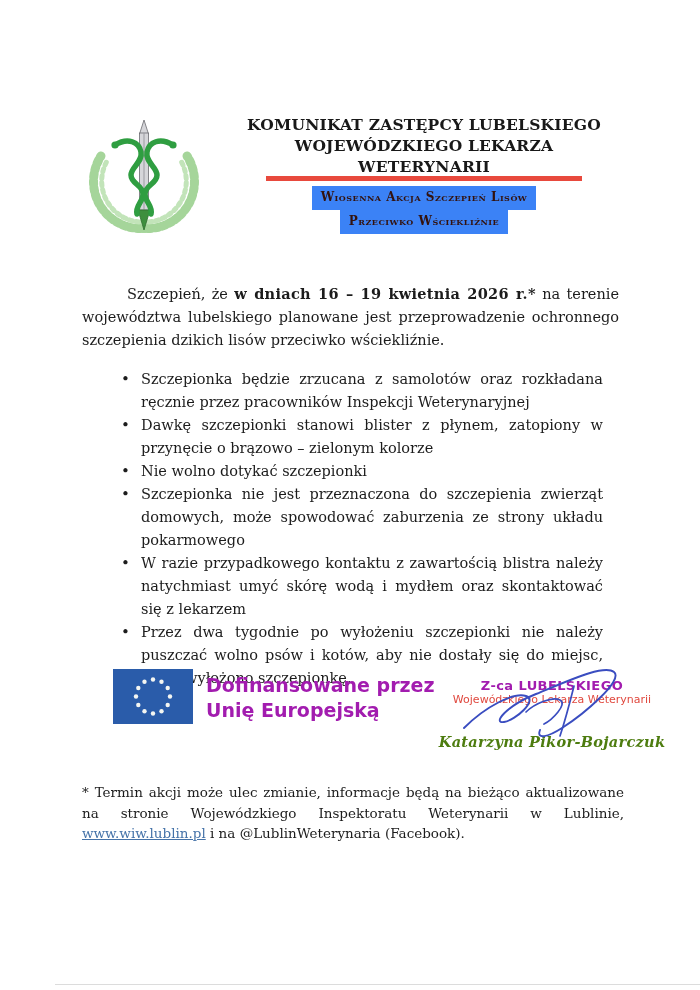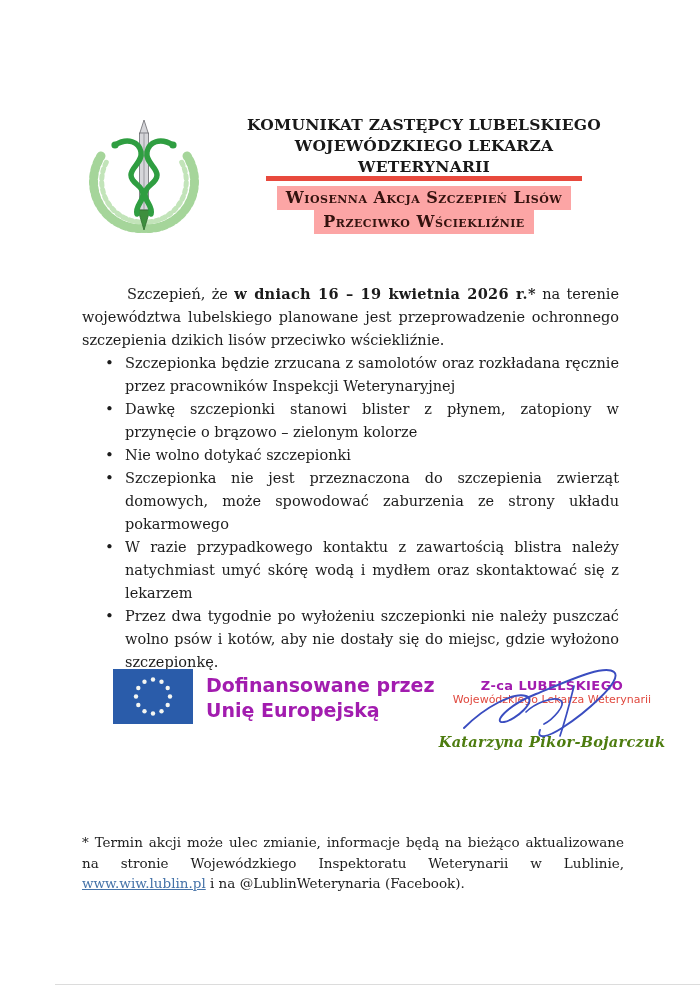--- a/index.html
+++ b/index.html
@@ -26,33 +26,33 @@
     color: #181818; letter-spacing: 0.2px;
   }
 
   
   .banner { position: absolute; left: 228px; top: 176px; width: 392px; text-align: center; }
   .banner-strip {
     display: block; width: 316px; height: 5px; margin: 0 auto 5px auto;
     background: #e6392c; opacity: 0.92;
   }
   .banner-line {
-    display: inline-block; background: #fca5a5; color: #33120e;
-    font-variant: small-caps; font-weight: bold; font-size: 16px; line-height: 21px;
+    display: inline-block; background: #3b82f6; color: #33120e;
+    font-variant: small-caps; font-weight: bold; font-size: 12px; line-height: 21px;
     padding: 1px 9px 2px 9px; letter-spacing: 0.5px;
   }
 
   
   .content {
     position: absolute; left: 82px; top: 282px; width: 537px;
     font-size: 14.5px; line-height: 23px; text-align: justify;
   }
   .intro { text-indent: 45px; }
   .intro b { letter-spacing: 0.3px; }
-  .bullets { list-style: none; margin: 0; }
+  .bullets { list-style: none; margin: 16px; }
   .bullets li { position: relative; padding-left: 43px; text-align: justify; }
   .bullets li::before {
     content: "\2022";
     position: absolute; left: 23px; top: 0;
     font-size: 15px;
   }
 
   
   .eu-block { position: absolute; left: 113px; top: 667px; height: 62px; }
   .eu-flag { position: absolute; left: 0; top: 2px; width: 80px; height: 55px; }
@@ -75,21 +75,21 @@
   }
   .signature-scribble { position: absolute; left: 18px; top: -16px; width: 195px; height: 92px; pointer-events: none; }
   .signatory-name {
     margin-top: 26px;
     color: #4d7c0f; font-weight: bold; font-style: italic; font-size: 14.5px;
     letter-spacing: 0.3px;
   }
 
   
   .footnote {
-    position: absolute; left: 82px; top: 832px; width: 542px;
+    position: absolute; left: 82px; top: 782px; width: 542px;
     font-size: 13.5px; line-height: 20.5px; text-align: justify;
   }
   .footnote a { color: #4472a8; text-decoration: underline; }
 
   
   .page-edge-line {
     position: absolute; left: 55px; top: 984px; width: 645px; height: 1px;
     background: #dcdcdc;
   }
 </style>

